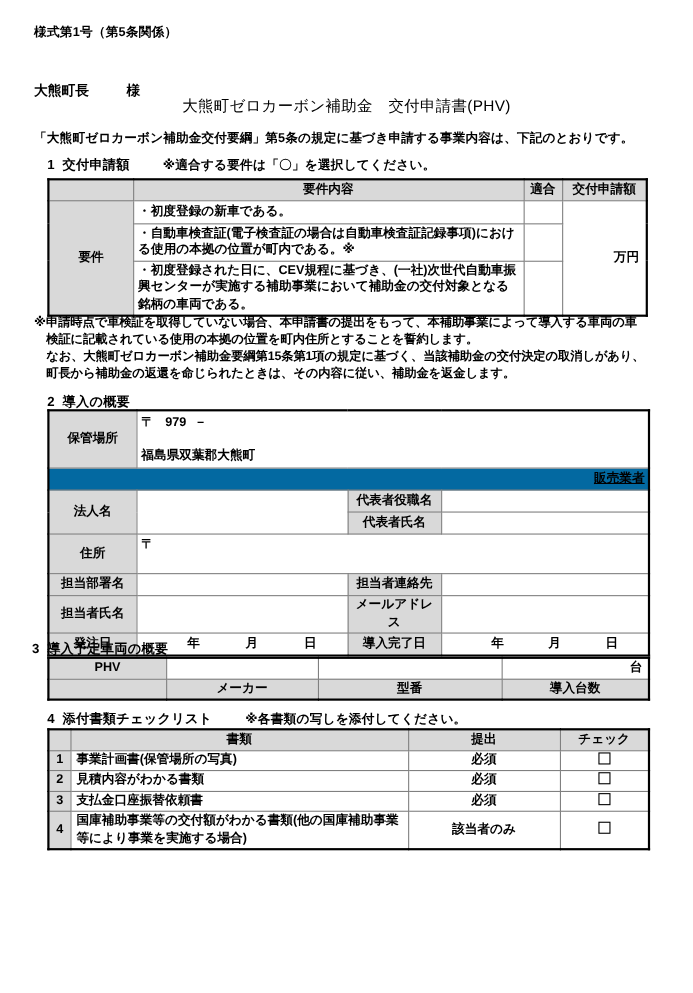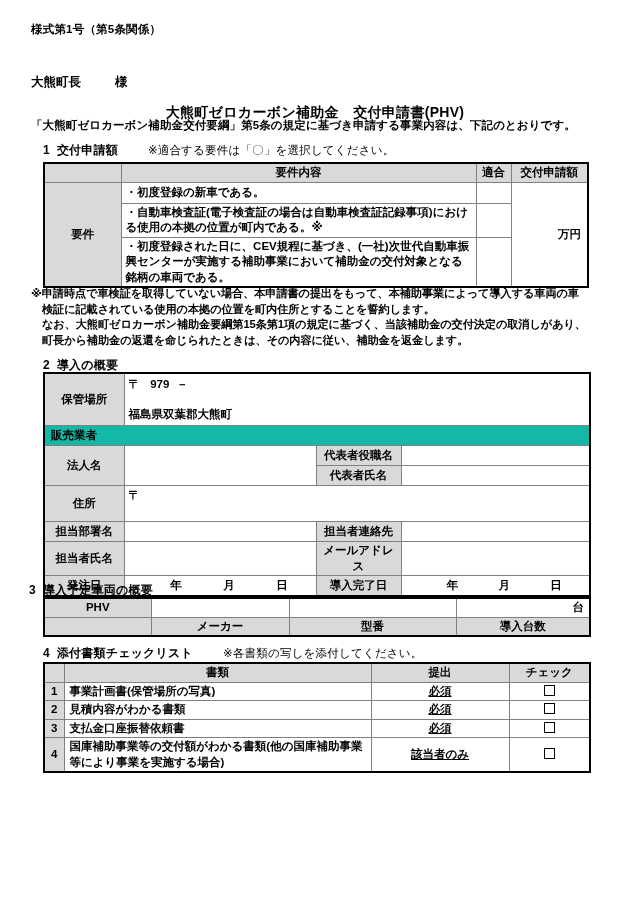--- a/index.html
+++ b/index.html
@@ -43,24 +43,24 @@
     margin-top: 19px;
   }
   .addressee .sama {
     display: inline-block;
     margin-left: 34px;
   }
   .doc-title {
     position: absolute;
     left: 0;
     right: 0;
-    top: 104px;
+    top: 88px;
     text-align: center;
     font-size: 14px;
-    font-weight: bold;
+    font-weight: normal;
     letter-spacing: 0.3px;
   }
   .lead-text {
     position: absolute;
     left: 31px;
     top: 118px;
     font-size: 11.5px;
     font-weight: bold;
     letter-spacing: 0.1px;
     white-space: nowrap;
@@ -71,21 +71,21 @@
     font-size: 12px;
     font-weight: bold;
     white-space: nowrap;
     letter-spacing: 0.2px;
   }
   .sec-head .num { display: inline-block; }
   .sec-head .ttl { display: inline-block; margin-left: 7px; }
   .sec-head .note {
     display: inline-block;
     font-size: 11.5px;
-    font-weight: normal;
+    font-weight: bold;
     margin-left: 30px;
   }
 
   .note-block {
     position: absolute;
     left: 31px;
     top: 286px;
     width: 570px;
     font-size: 11.2px;
     font-weight: bold;
@@ -108,41 +108,42 @@
     padding: 1px 3px;
     font-weight: bold;
     vertical-align: middle;
     line-height: 15.5px;
     box-sizing: border-box;
   }
   table.grid { border: 2px solid #000; }
   .hdr { background: #d9d9d9; text-align: center; }
   .lbl { background: #d9d9d9; text-align: center; }
   .val { background: #ffffff; }
-  .c { text-align: center; text-decoration: underline; }
+  .c { text-align: center; }
   .r { text-align: right; }
 
   
   #table-requirements { left: 43px; top: 162px; width: 546px; }
   #table-requirements .req-text { text-align: left; line-height: 15.5px; padding: 1px 2px 1px 4px; }
 
   
   #table-overview { left: 43px; top: 372px; width: 546px; }
   #table-overview td { height: 20px; }
   #table-overview .storage-cell {
     text-align: left;
     line-height: 17px;
     padding: 2px 4px 2px 4px;
     vertical-align: top;
   }
   #table-overview .storage-cell .pref { display: block; margin-top: 13px; }
   #table-overview .dealer-head {
-    background: #14b8a6;
-    text-align: left;
+    background: #0369a1;
+    text-align: right;
     padding-left: 6px;
+    text-decoration: underline;
   }
   #table-overview .addr-cell {
     text-align: left;
     vertical-align: top;
     padding-top: 2px;
     padding-left: 4px;
   }
   .ymd { display: flex; justify-content: space-around; padding: 0 4px 0 22px; }
   .ymd span { display: inline-block; }
 

